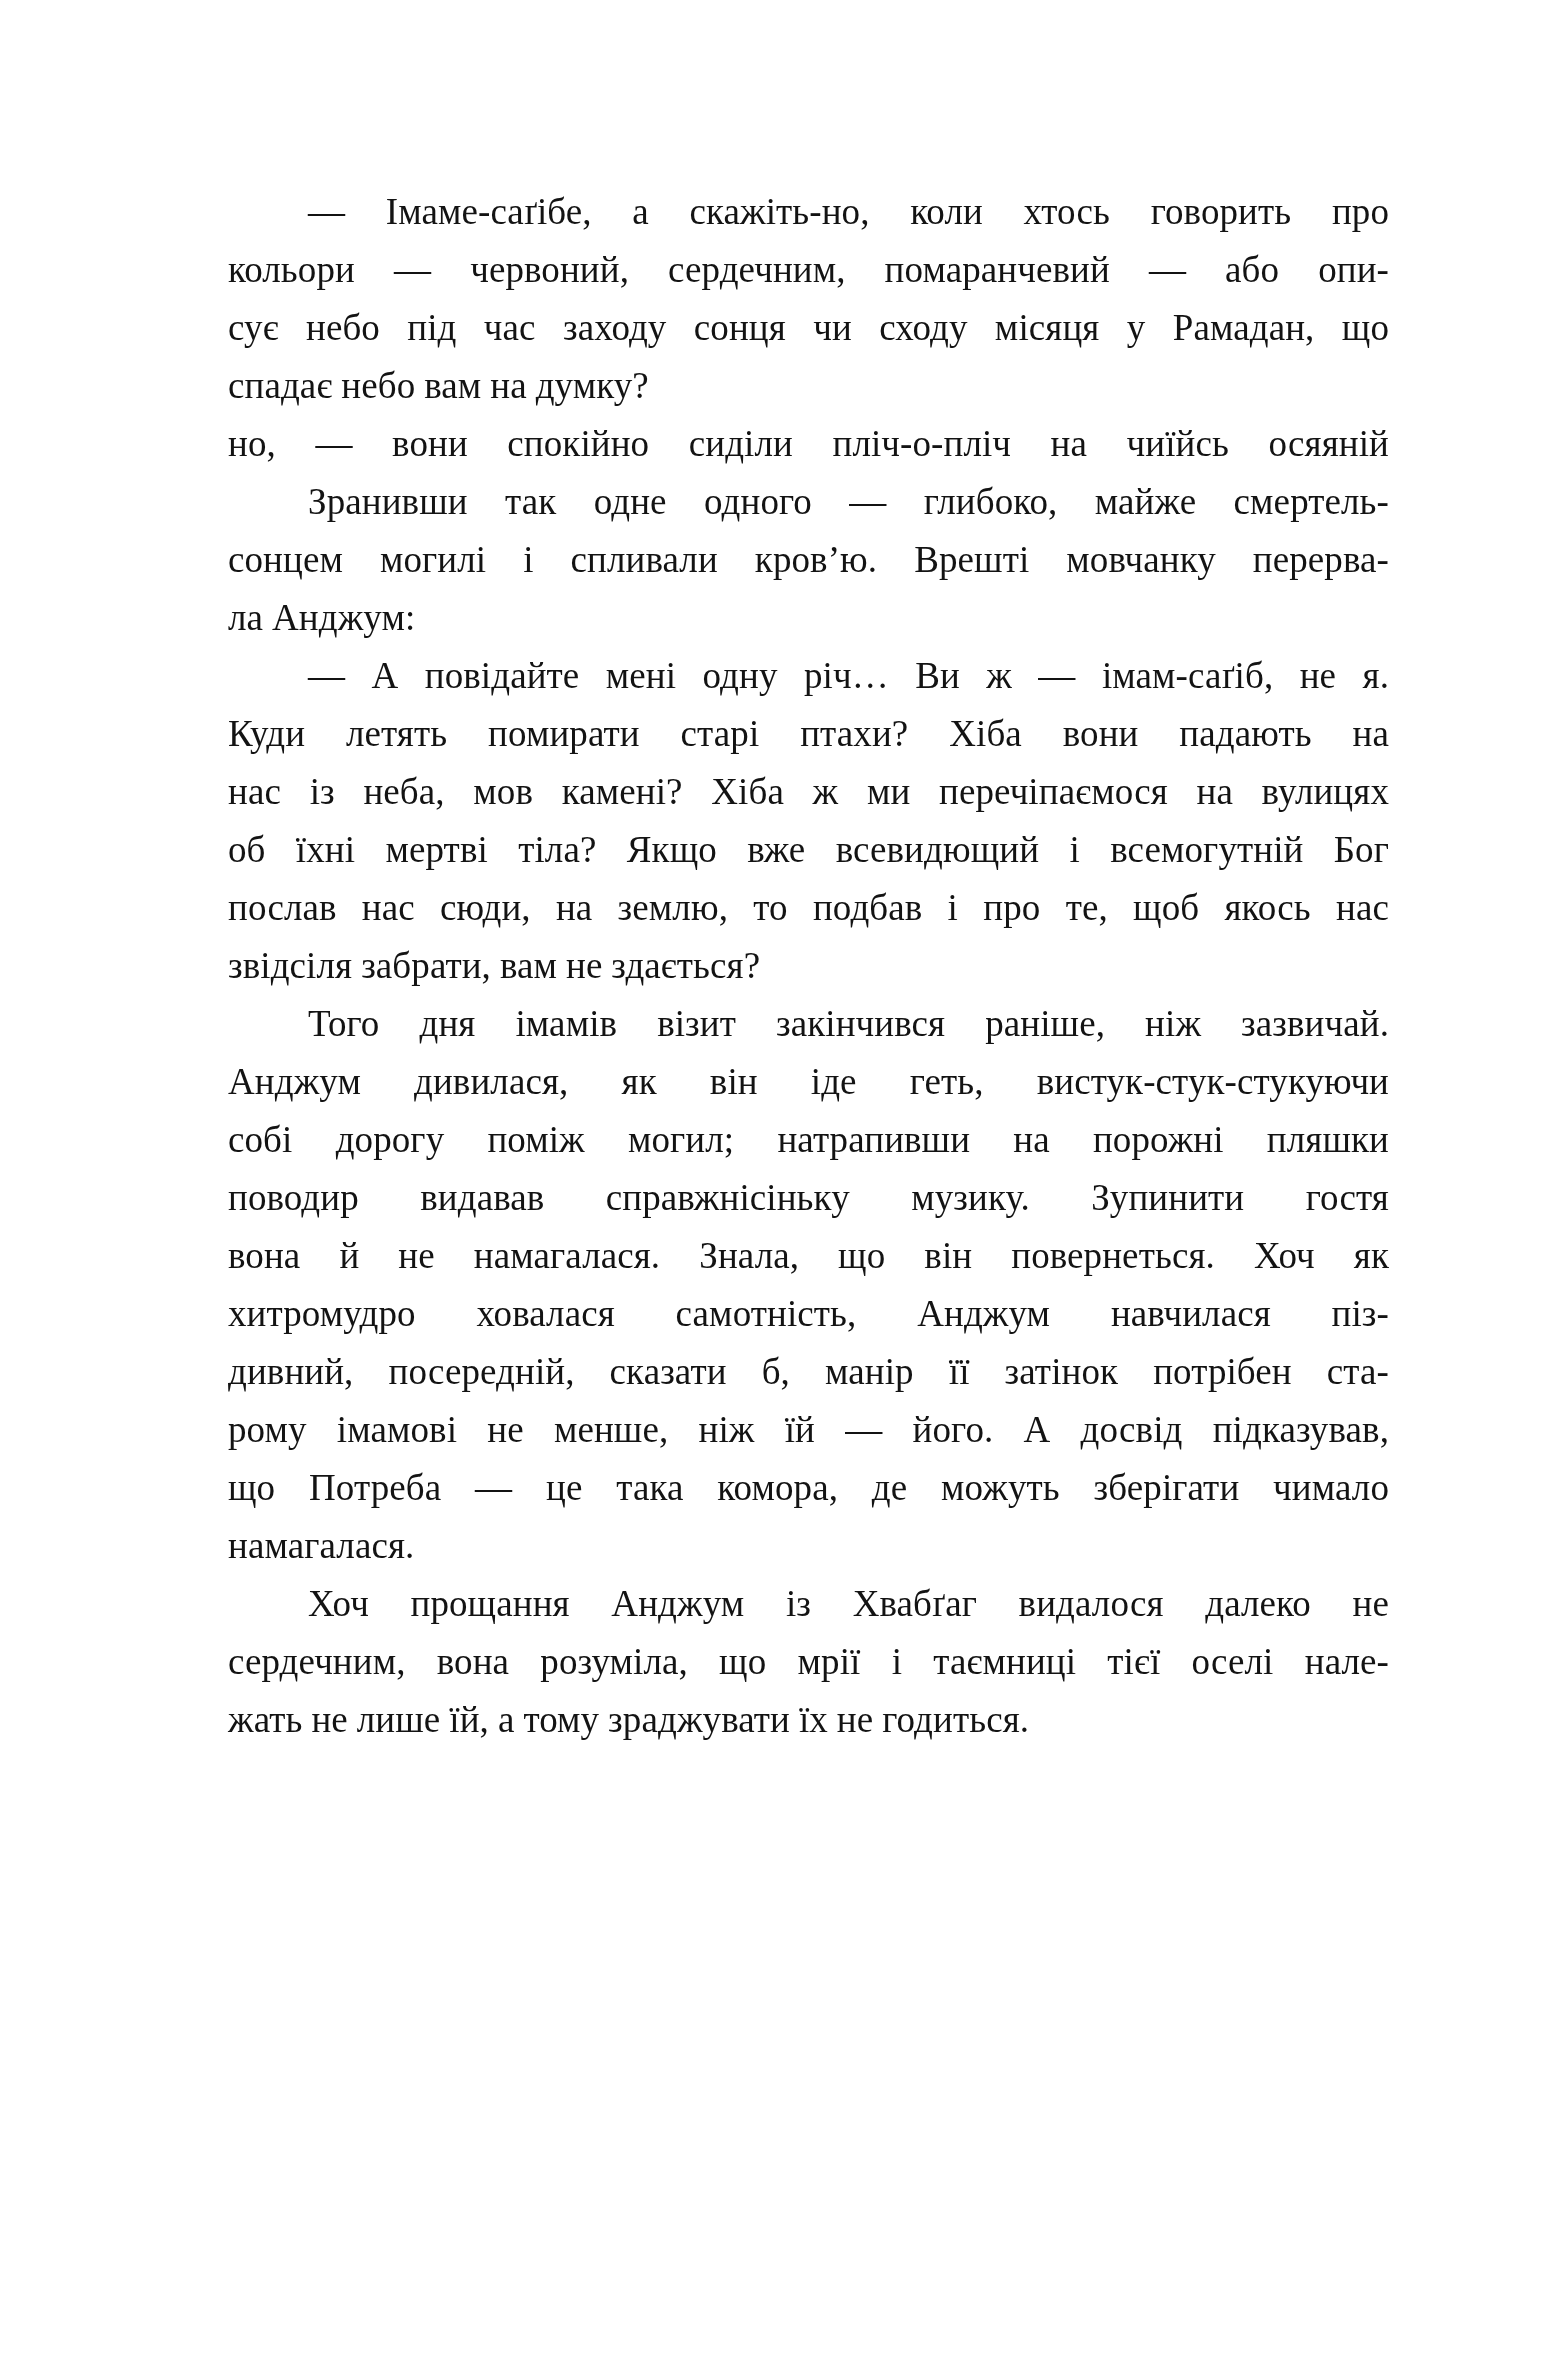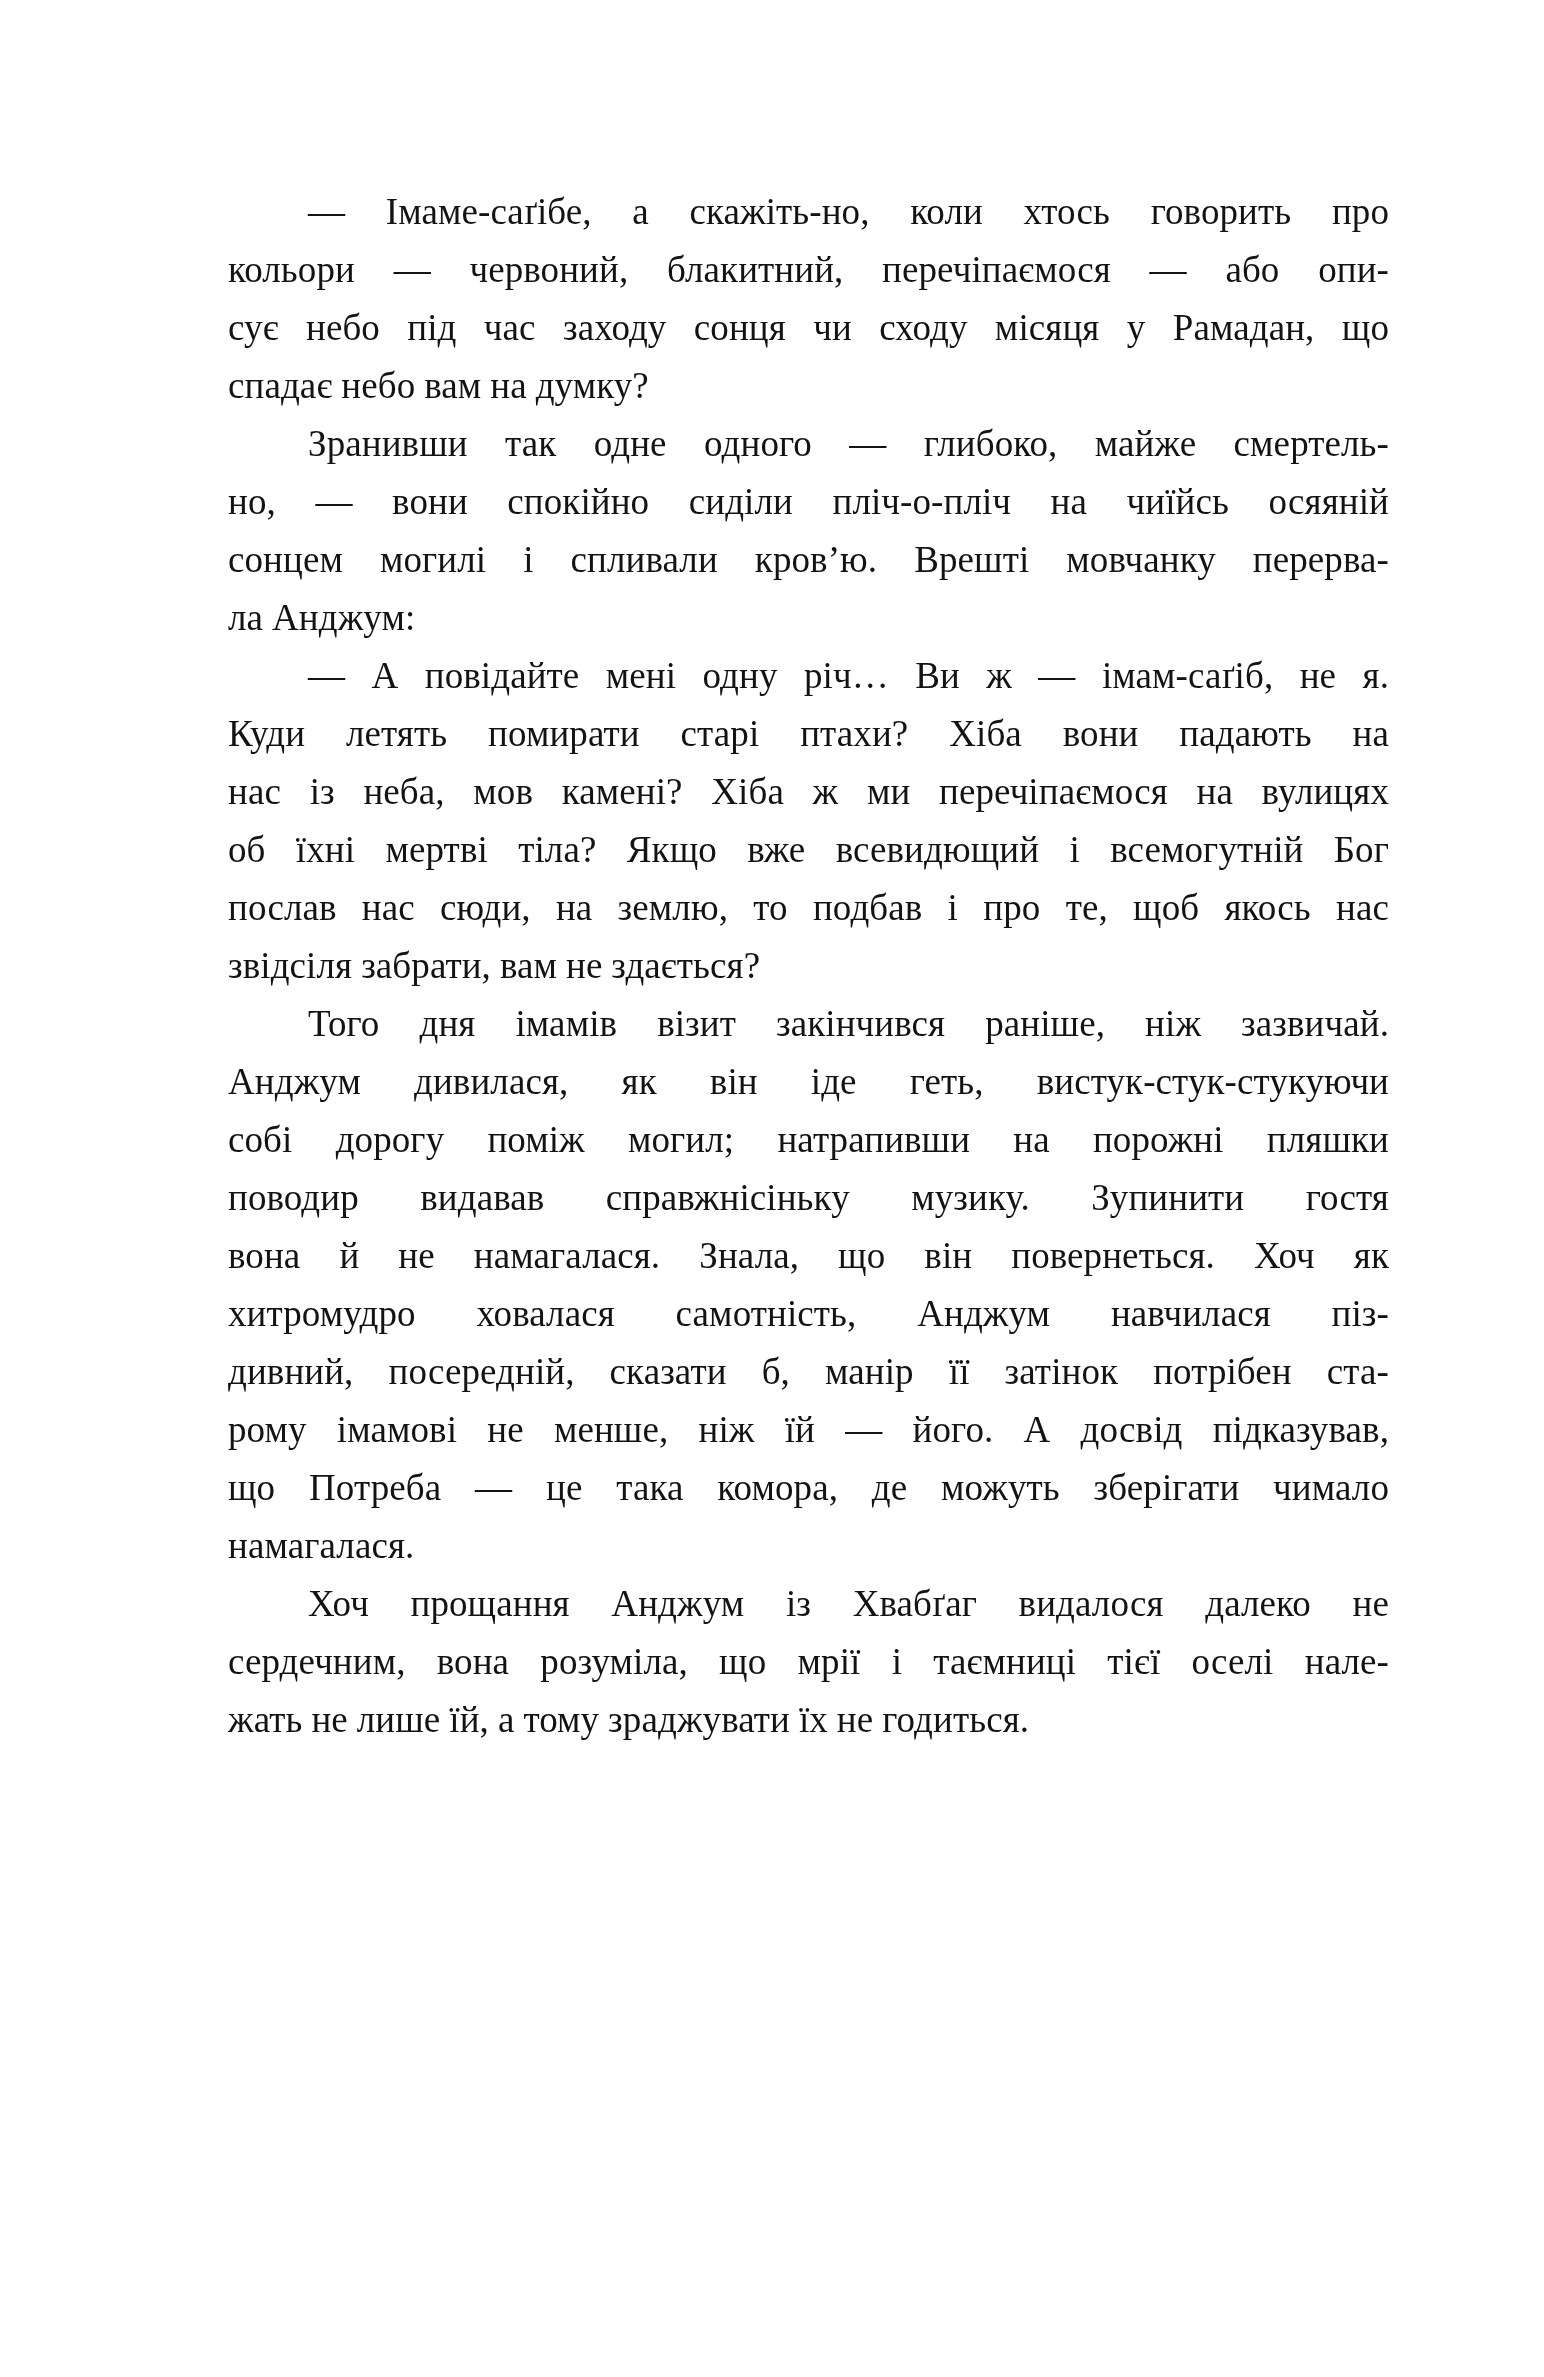--- a/index.html
+++ b/index.html
@@ -57,27 +57,27 @@
     text-align-last: left;
   }
 </style>
 </head>
 <body>
 
 <div class="page" style="background: rgb(255, 255, 255);">
   <div class="text-column">
       <p class="paragraph">
         <span class="line first">— Імаме-саґібе, а скажіть-но, коли хтось говорить про</span>
-        <span class="line">кольори — червоний, блакитний, перечіпаємося — або опи-</span>
+        <span class="line">кольори — червоний, сердечним, помаранчевий — або опи-</span>
         <span class="line">сує небо під час заходу сонця чи сходу місяця у Рамадан, що</span>
         <span class="line last">спадає небо вам на думку?</span>
       </p>
       <p class="paragraph">
+        <span class="line">но, — вони спокійно сиділи пліч-о-пліч на чиїйсь осяяній</span>
         <span class="line first">Зранивши так одне одного — глибоко, майже смертель-</span>
-        <span class="line">но, — вони спокійно сиділи пліч-о-пліч на чиїйсь осяяній</span>
         <span class="line">сонцем могилі і спливали кров’ю. Врешті мовчанку перерва-</span>
         <span class="line last">ла Анджум:</span>
       </p>
       <p class="paragraph">
         <span class="line first">— А повідайте мені одну річ… Ви ж — імам-саґіб, не я.</span>
         <span class="line">Куди летять помирати старі птахи? Хіба вони падають на</span>
         <span class="line">нас із неба, мов камені? Хіба ж ми перечіпаємося на вулицях</span>
         <span class="line">об їхні мертві тіла? Якщо вже всевидющий і всемогутній Бог</span>
         <span class="line">послав нас сюди, на землю, то подбав і про те, щоб якось нас</span>
         <span class="line last">звідсіля забрати, вам не здається?</span>

